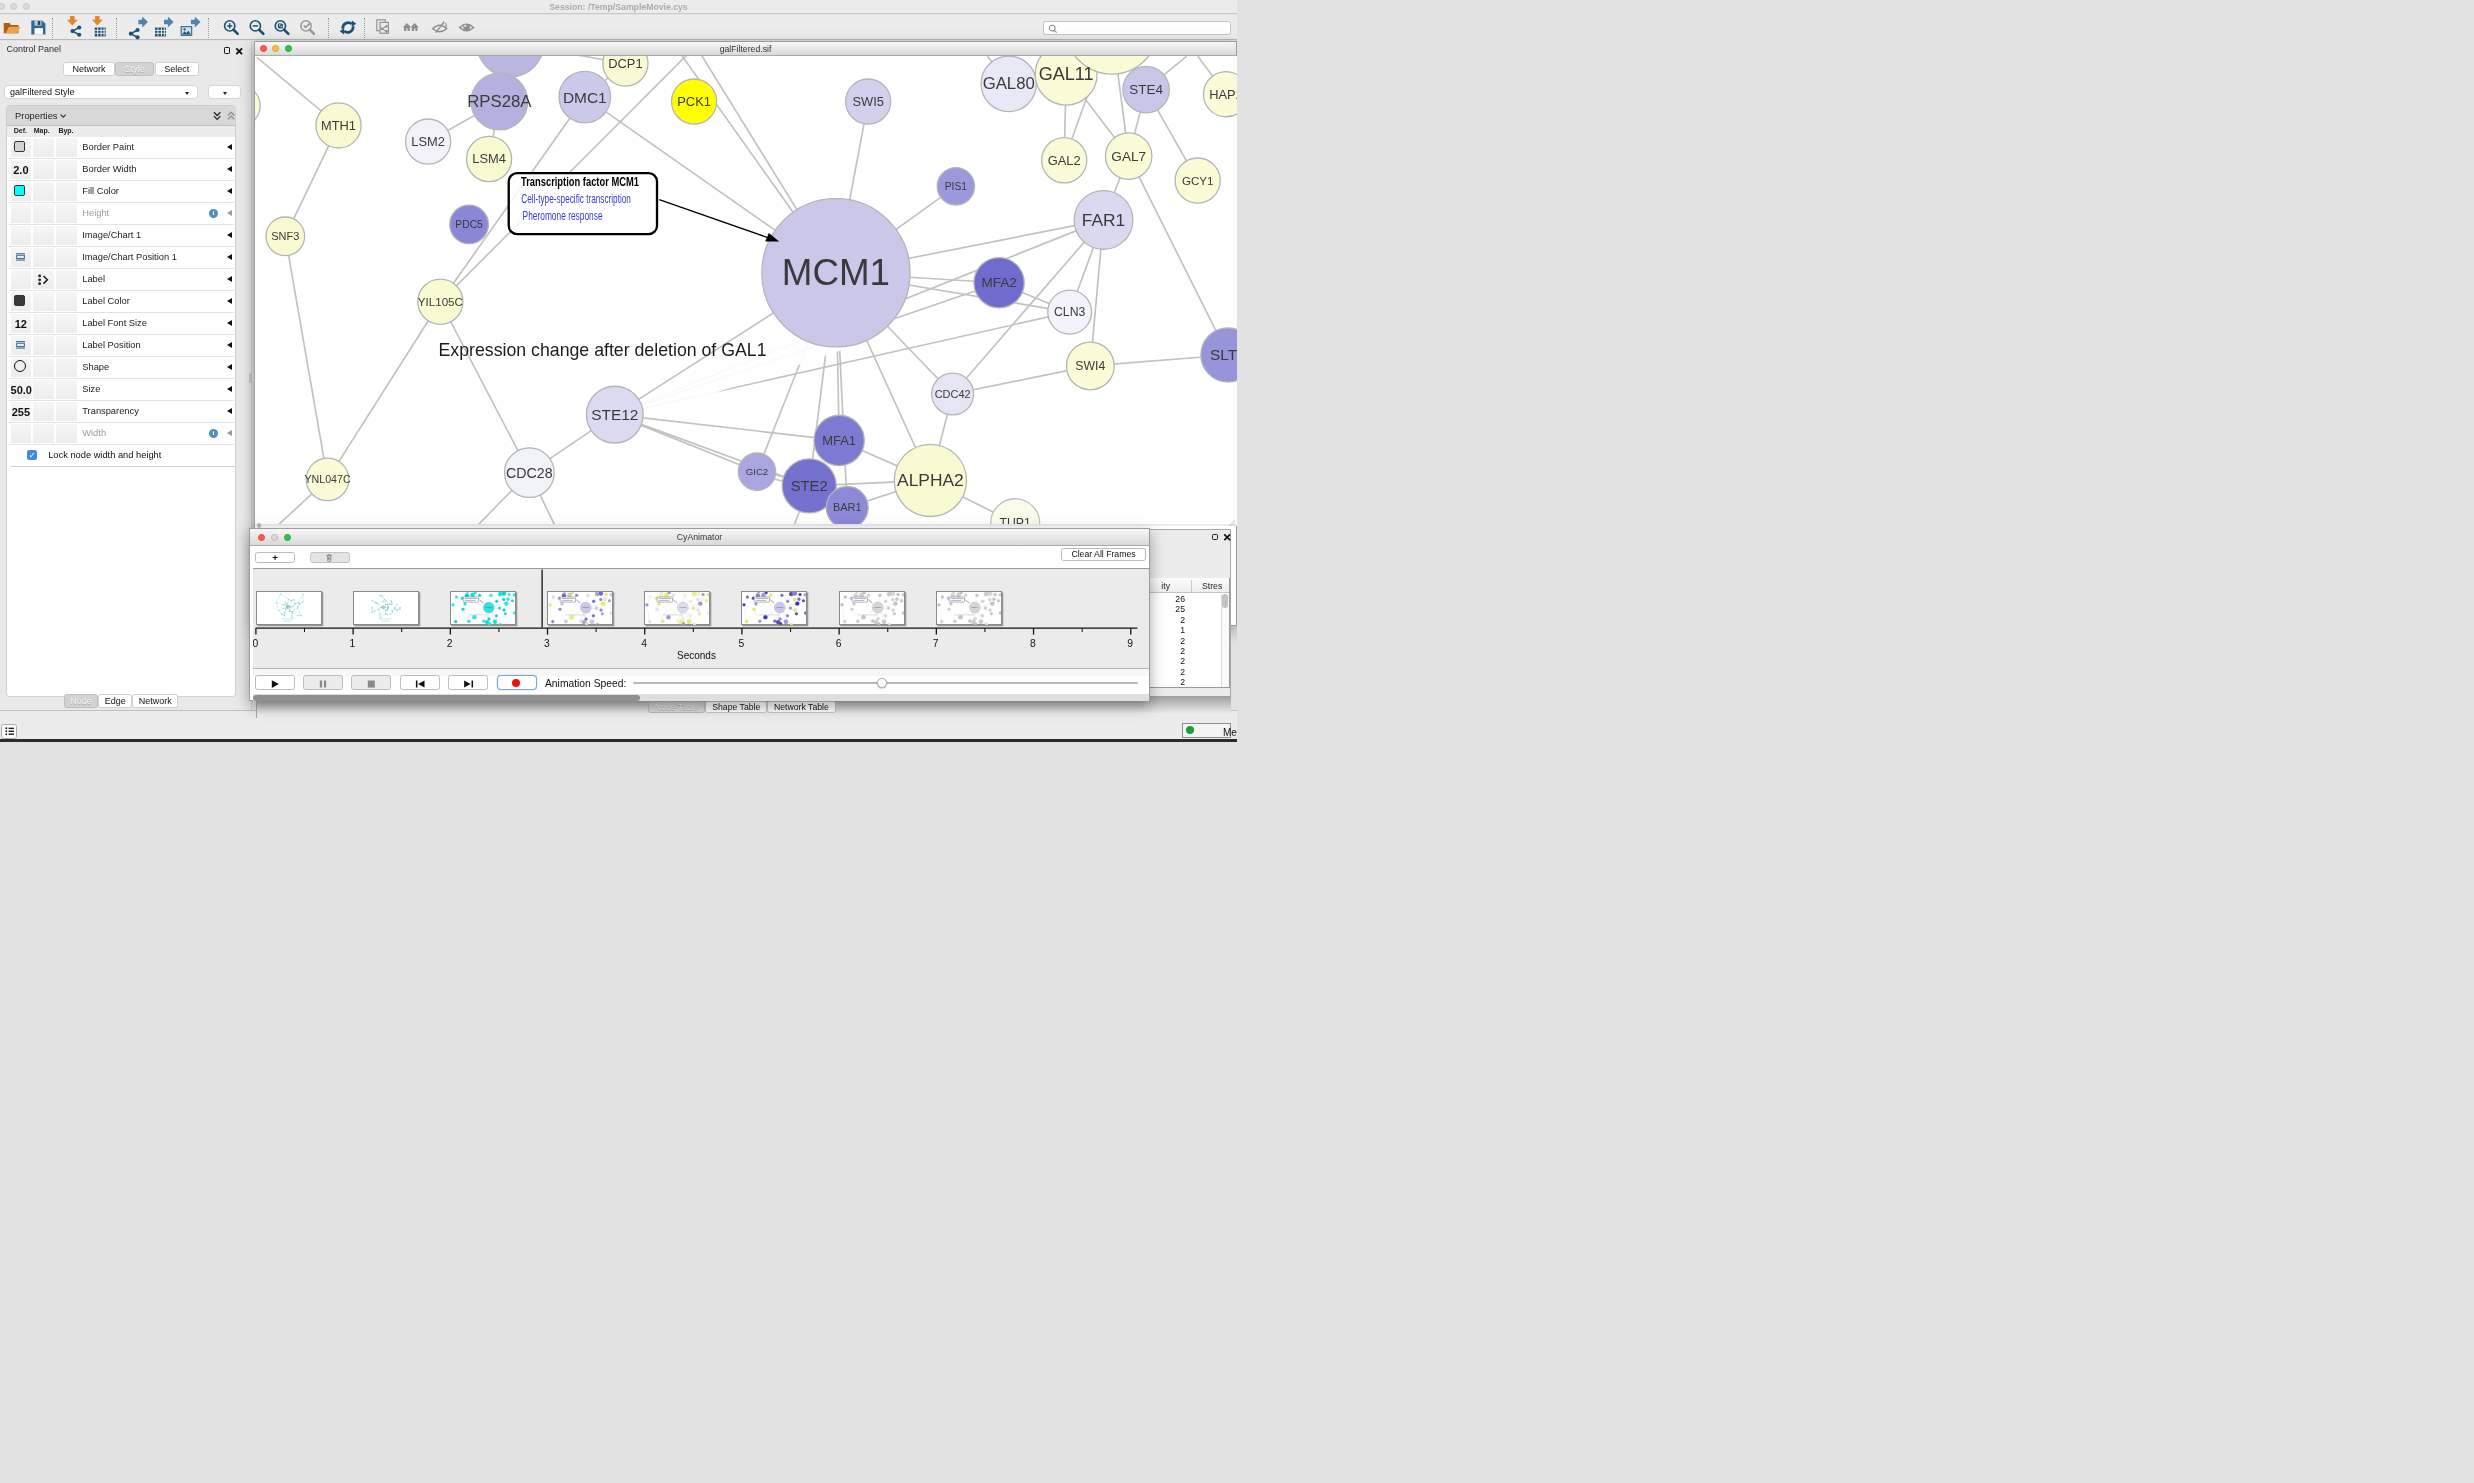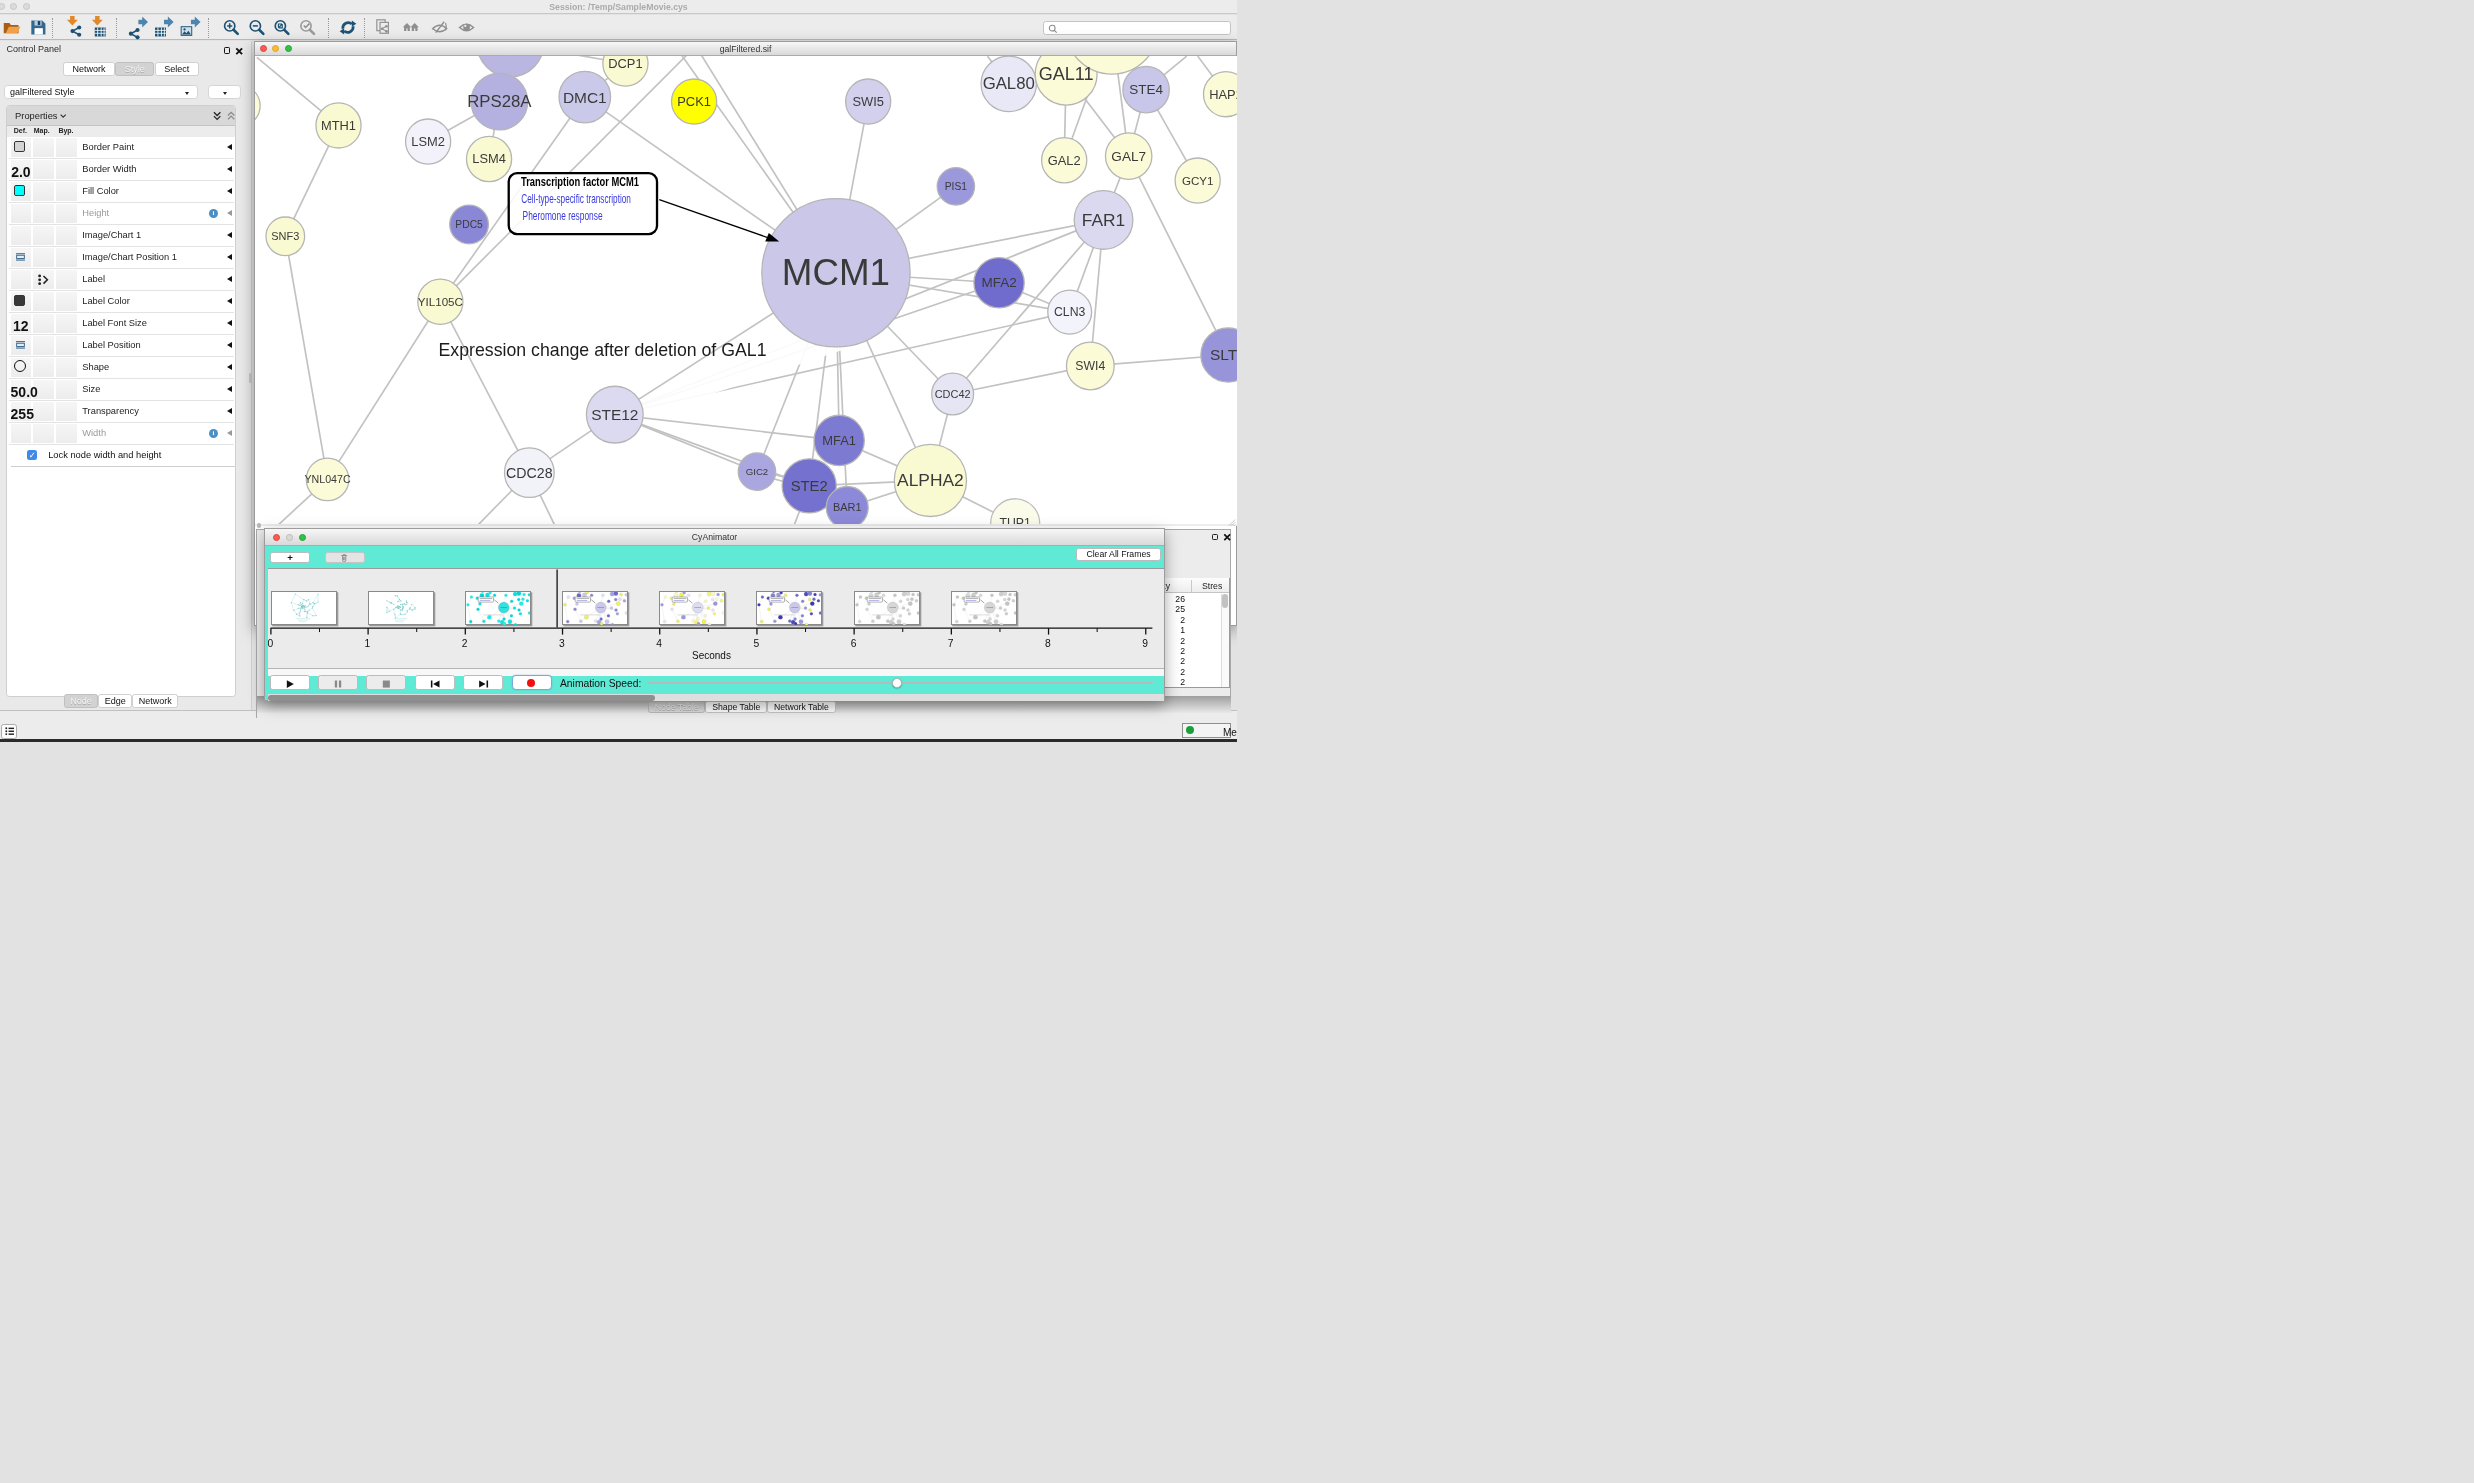--- a/index.html
+++ b/index.html
@@ -37,36 +37,36 @@
 .prow { position:relative; height:22px; border-bottom:0.6px solid #e3e3e3; }
 .prow .lbl { position:absolute; left:73px; top:5.2px; font-size:9.3px; color:#1c1c1c; }
 .prow .lbl.dis { color:#9a9a9a; }
 .prow .tri { position:absolute; right:1.9px; top:7px; width:0; height:0; border:3.9px solid transparent; border-right:5.2px solid #111; }
 .prow .tri.dis { border-right-color:#999; }
 .cell { position:absolute; top:1.3px; height:18.7px; background:linear-gradient(#f6f6f6,#ececec); }
 .c1 { left:1.3px; width:20.6px; }
 .c2 { left:24px; width:21px; }
 .c3 { left:47px; width:21px; }
 .swatch { position:absolute; left:5.2px; top:3.9px; width:11px; height:11px; border:1px solid #333; border-radius:1.9px; }
-.num { position:absolute; width:20.6px; text-align:center; top:5.2px; font-size:14px; font-weight:bold; color:#111; left:1.3px; }
+.num { position:absolute; width:20.6px; text-align:center; top:5.2px; font-size:11px; font-weight:bold; color:#111; left:1.3px; }
 .info { position:absolute; right:16px; top:5.8px; width:9.7px; height:9.7px; border-radius:50%; background:#4a90c4; color:#fff; font-size:7px; font-weight:bold; text-align:center; line-height:9.7px; font-family:"Liberation Serif",serif; }
 #lockrow { position:absolute; left:1.9px; width:225px; height:22px; border-bottom:0.6px solid #cfcfcf; }
 #lockrow .cb { position:absolute; left:16px; top:5.2px; width:10.3px; height:10.3px; background:#3f8ae8; border-radius:2.3px; color:#fff; font-size:8.4px; text-align:center; line-height:10.3px; }
 #lockrow .t { position:absolute; left:37px; top:5.2px; font-size:9.3px; color:#111; }
 #cptabs { position:absolute; left:64px; top:653px; display:flex; height:14px; }
 
 
 #netwin { position:absolute; z-index:2; left:254px; top:41px; width:983px; height:585px; background:#fff; border:0.6px solid #9c9c9c; box-shadow:0 5.2px 14px rgba(0,0,0,0.35); }
 .wtitle { position:absolute; left:0; top:0; width:100%; height:13.5px; background:linear-gradient(#f7f7f7,#d9d9d9); border-bottom:0.6px solid #ababab; }
 .wtitle .tt { position:absolute; width:100%; text-align:center; top:1.9px; font-size:8.7px; color:#333; }
 .mtl { position:absolute; top:3.2px; width:7px; height:7px; border-radius:50%; }
 #netcanvas { position:absolute; left:0; top:13.5px; width:982px; height:469px; background:#fff; overflow:hidden; }
 
 
-#cyanim { position:absolute; z-index:4; left:264px; top:528px; width:901px; height:173px; background:#5eead4; border:0.6px solid #9c9c9c; box-shadow:0 5.2px 14px rgba(0,0,0,0.35); }
+#cyanim { position:absolute; z-index:4; left:249px; top:528px; width:901px; height:173px; background:#ffffff; border:0.6px solid #9c9c9c; box-shadow:0 5.2px 14px rgba(0,0,0,0.35); }
 #cyanim .wtitle { height:17.4px; }
 #cyanim .wtitle .tt { top:3.2px; }
 #cyanim .mtl { top:4.5px; }
 
 
 #tablewin { position:absolute; z-index:3; left:256px; top:529px; width:975px; height:189px; background:#ececec; border:0.6px solid #a8a8a8; }
 
 
 #statusbar { position:absolute; z-index:1; left:0; top:710px; width:1237px; height:30px; background:#ececec; border-top:0.6px solid #c0c0c0; }
 #bottomline { position:absolute; z-index:6; left:0; top:739px; width:1237px; height:3.2px; background:#2b2b2b; }

